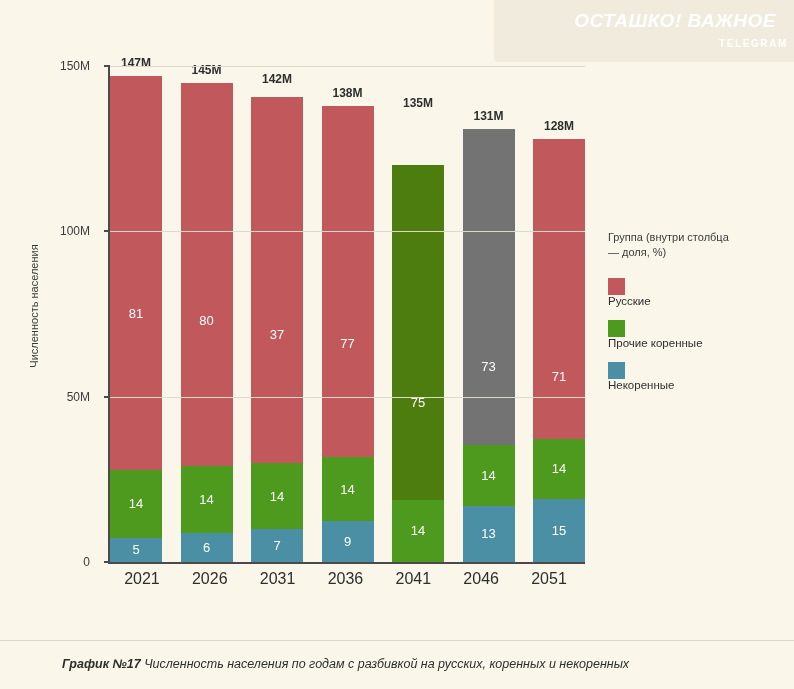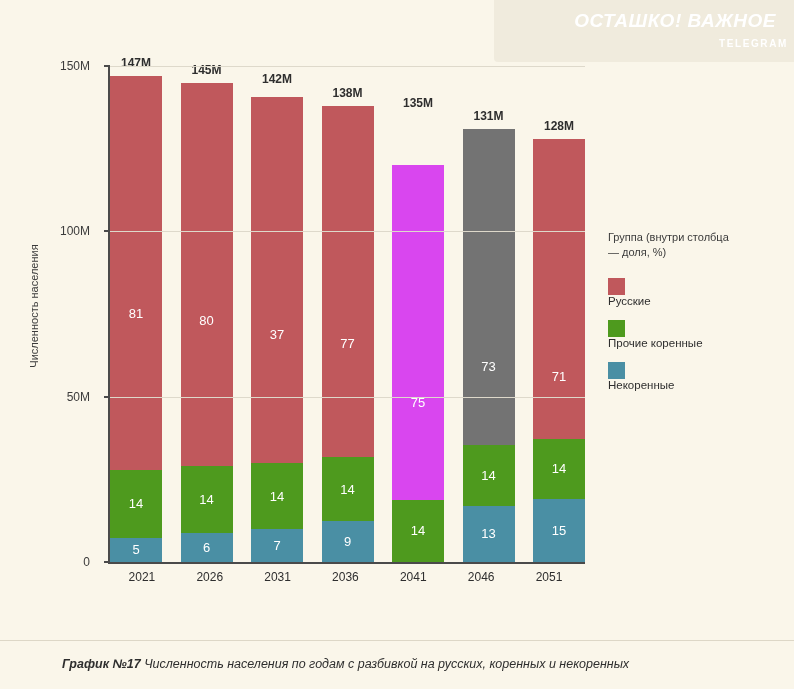--- a/index.html
+++ b/index.html
@@ -142,21 +142,21 @@
     position: absolute;
     left: 108px;
     top: 570px;
     width: 475px;
     display: flex;
     justify-content: space-around;
   }
   .x-labels div {
     width: 52px;
     text-align: center;
-    font-size: 12px;
+    font-size: 16px;
     color: #2e2e2e;
   }
 
   
   .legend {
     position: absolute;
     left: 608px;
     top: 230px;
     width: 175px;
   }
@@ -257,21 +257,21 @@
           </div>
           <div class="seg" style="height: 63.8848px; background: rgb(78, 154, 30);">
             <span>14</span>
           </div>
           <div class="seg" style="height: 41.0688px; background: rgb(74, 143, 164);">
             <span>9</span>
           </div>
         </div>
         <div class="bar-col">
           <div class="bar-total" style="bottom: 452.4px;">135M</div>
-          <div class="seg russians" style="height: 334.8px; background: #d946ef;">
+          <div class="seg russians" style="height: 334.8px; background: #4d7c0f;">
             <span>75</span>
           </div>
           <div class="seg" style="height: 62.496px; background: rgb(78, 154, 30);">
             <span>14</span>
           </div>
         </div>
         <div class="bar-col">
           <div class="bar-total" style="bottom: 439.173px;">131M</div>
           <div class="seg russians" style="height: 316.217px; background: #737373;">
             <span>73</span>

